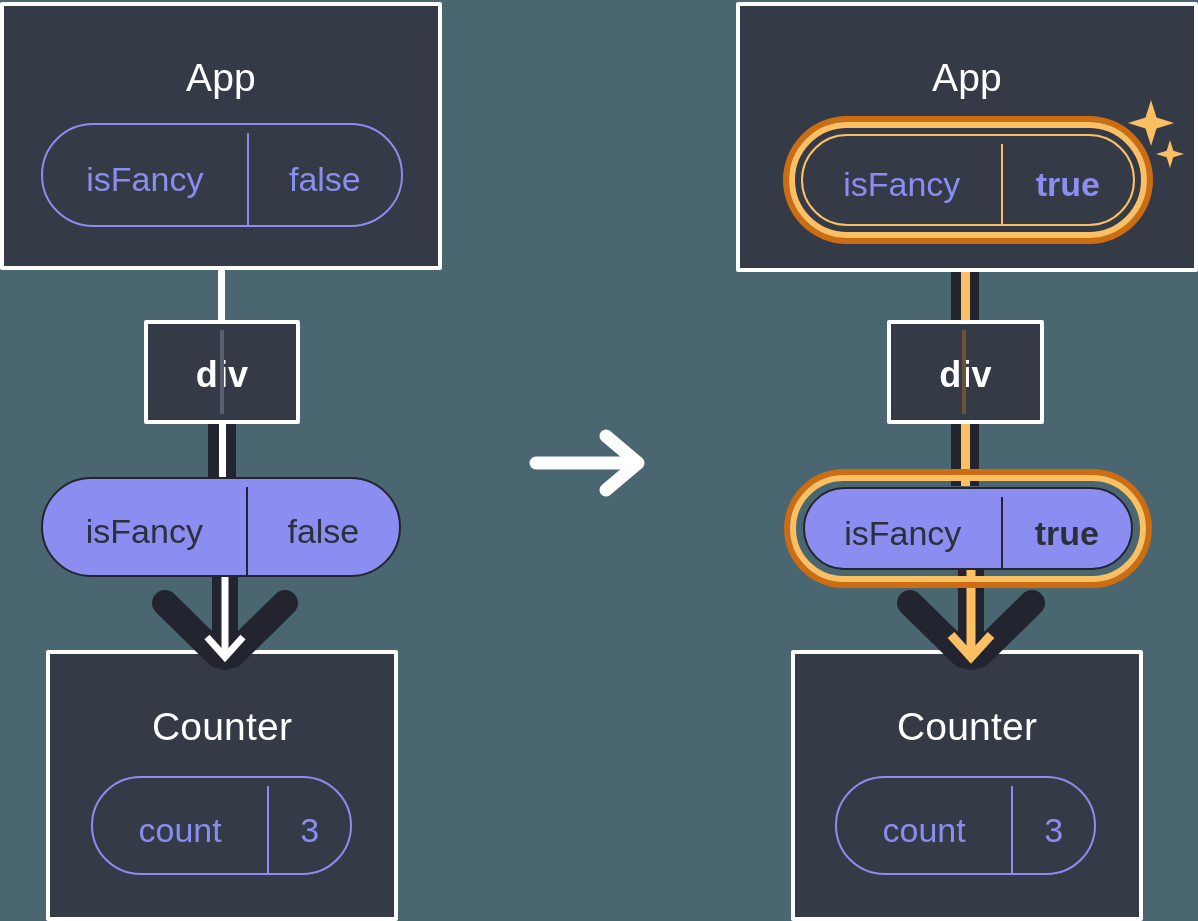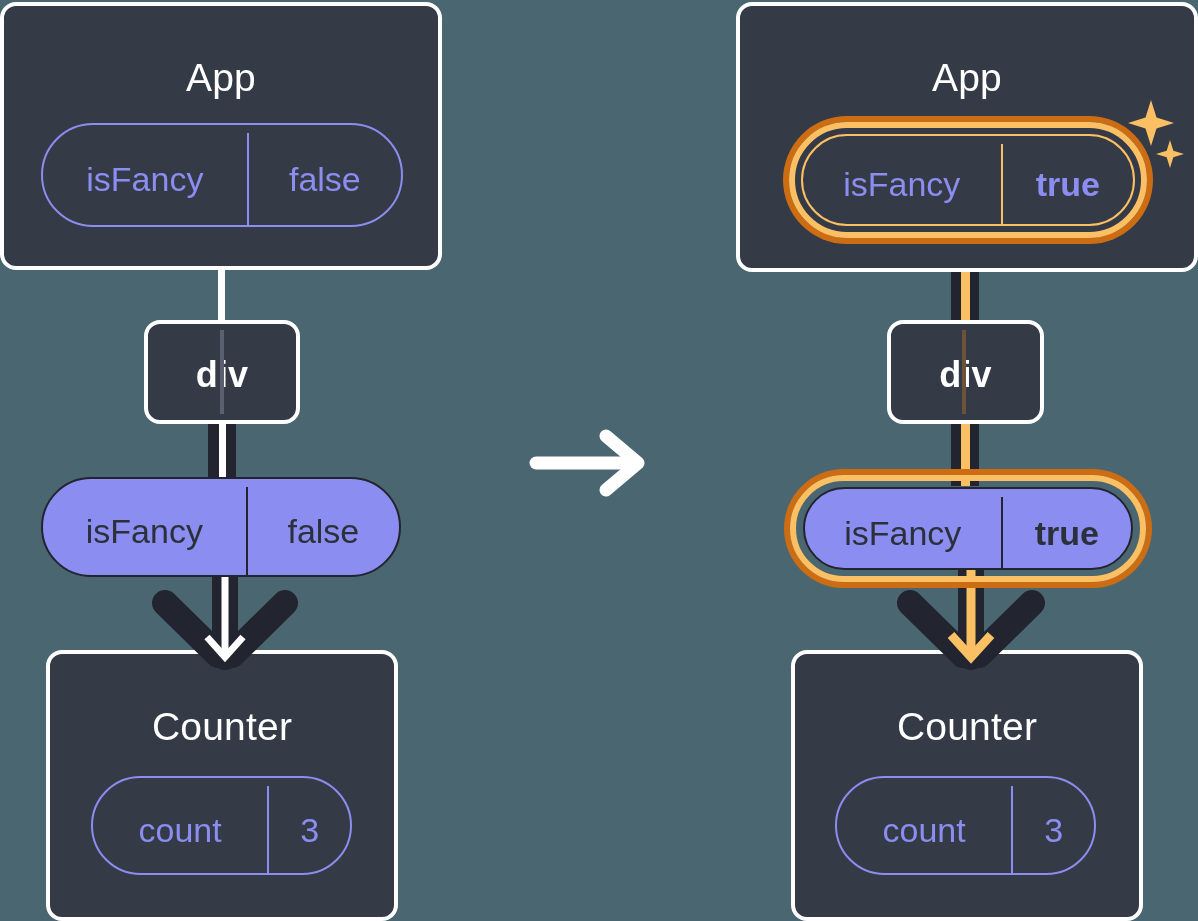--- a/index.html
+++ b/index.html
@@ -18,21 +18,21 @@
     position: relative;
     width: 1198px;
     height: 921px;
   }
 
   
   .panel {
     position: absolute;
     background: #343a46;
     border: 4px solid #ffffff;
-    border-radius: 16px;
+    border-radius: 2px;
     box-sizing: border-box;
     z-index: 6;
   }
   .panel-title {
     position: absolute;
     left: 0;
     right: 0;
     text-align: center;
     color: #ffffff;
     font-size: 39px;

